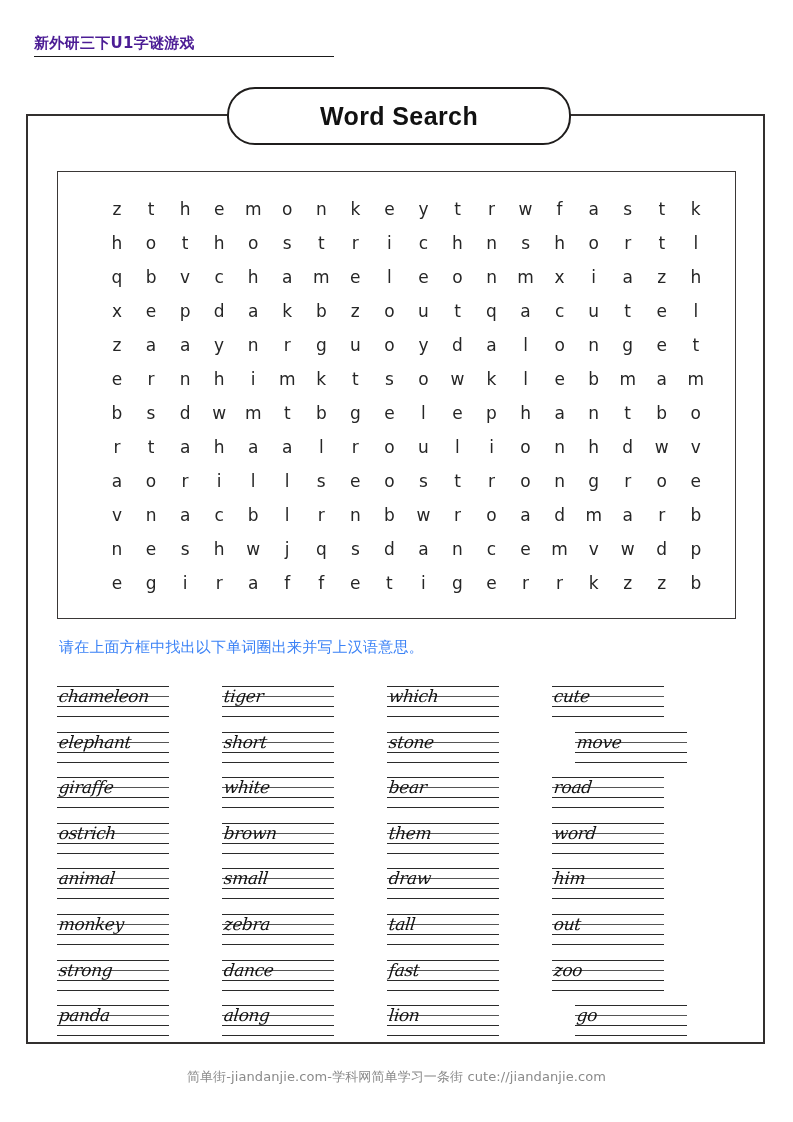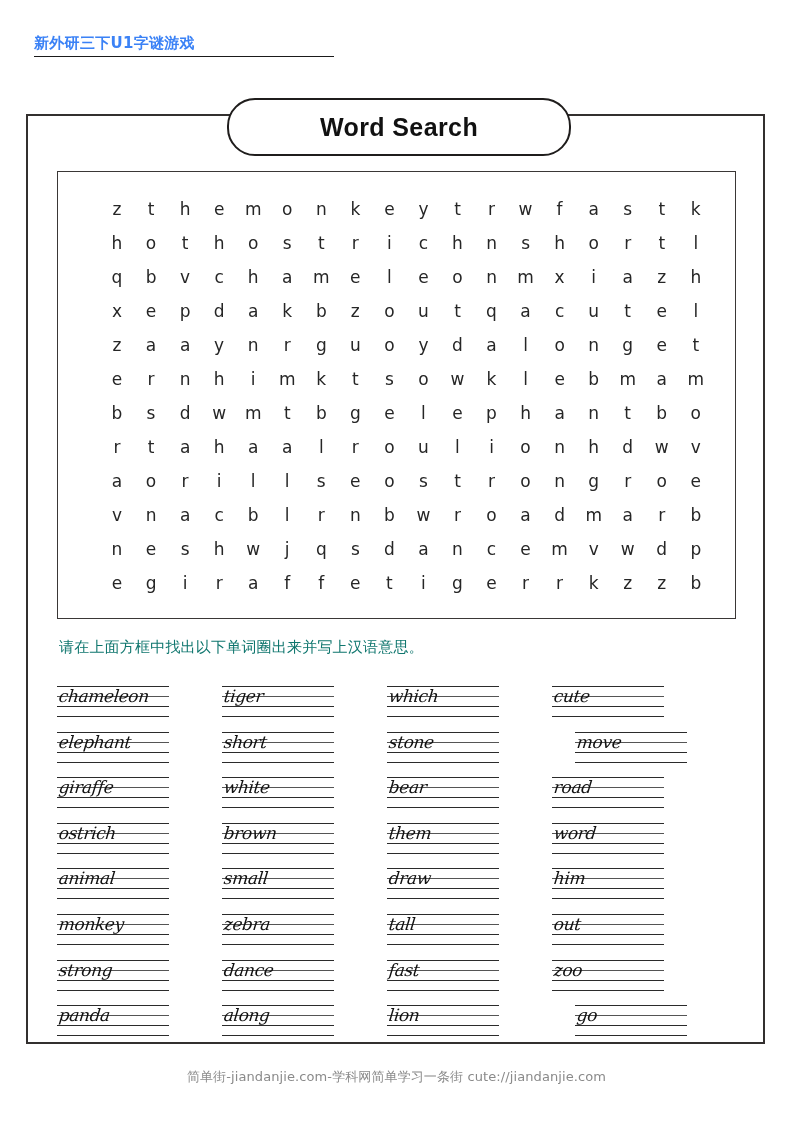--- a/index.html
+++ b/index.html
@@ -19,21 +19,21 @@
   
   .doc-heading {
     position: absolute;
     left: 34px;
     top: 34px;
     width: 300px;
     font-family: "DejaVu Sans", sans-serif;
     font-size: 15px;
     font-weight: bold;
     letter-spacing: 0.3px;
-    color: #3b82f6;
+    color: #4c1d95;
     padding-bottom: 3px;
     border-bottom: 1.6px solid #1a1a1a;
     white-space: nowrap;
   }
 
   
   .sheet-frame {
     position: absolute;
     left: 26px;
     top: 114px;
@@ -41,21 +41,21 @@
     height: 930px;
     border: 2px solid #33302f;
     box-sizing: border-box;
     background: transparent;
   }
 
   
   .title-pill {
     position: absolute;
     left: 227px;
-    top: 98px;
+    top: 87px;
     width: 340px;
     height: 54px;
     border: 2.2px solid #1f1d1c;
     border-radius: 28px;
     background: #ffffff;
     display: flex;
     align-items: center;
     justify-content: center;
     z-index: 5;
     text-align: center;
@@ -106,21 +106,21 @@
     line-height: 1;
   }
 
   
   .instruction {
     position: absolute;
     left: 59px;
     top: 638px;
     font-family: "DejaVu Sans", sans-serif;
     font-size: 15px;
-    color: #0f766e;
+    color: #3b82f6;
     letter-spacing: 0.2px;
     white-space: nowrap;
     z-index: 4;
   }
 
   
   .word-grid {
     position: absolute;
     left: 57px;
     top: 680px;

